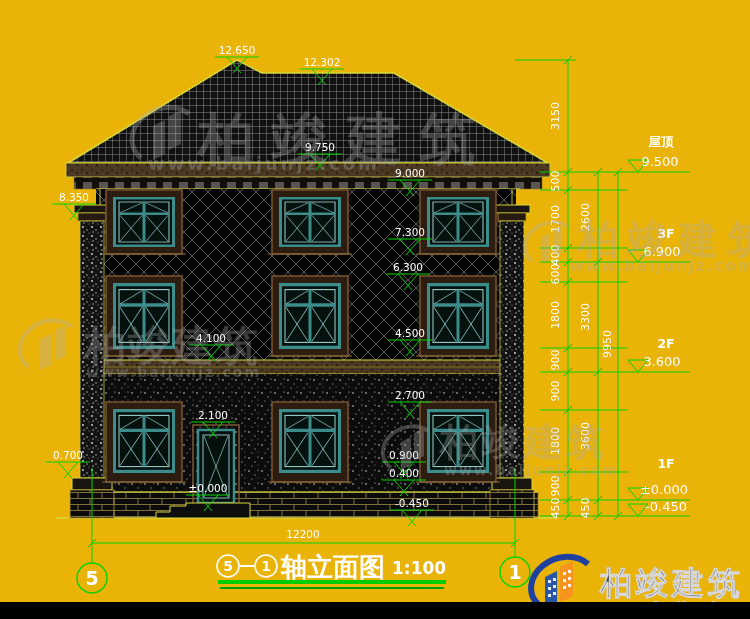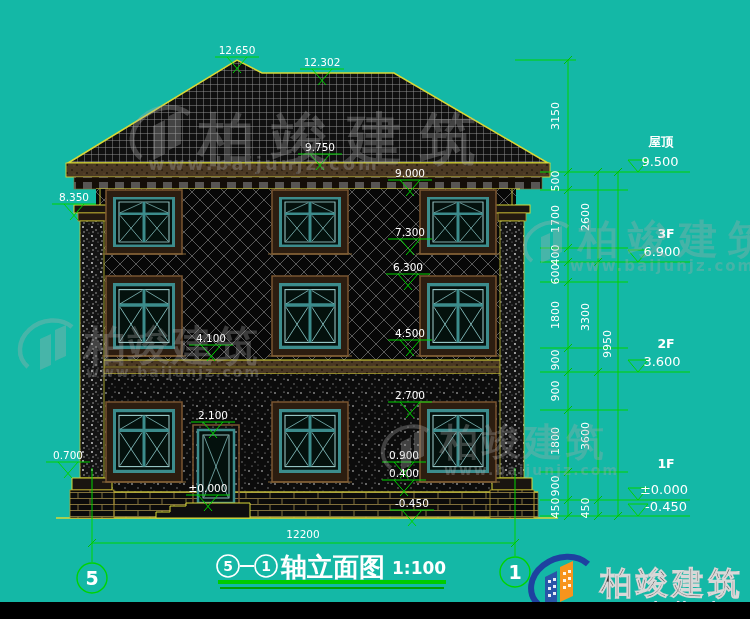--- a/index.html
+++ b/index.html
@@ -1,16 +1,16 @@
 <!DOCTYPE html>
 <html><head>
 <meta charset="utf-8">
 <style>
   html,body{margin:0;padding:0;background:#000;}
-  #canvas{position:relative;width:750px;height:602px;background:#14b8a6;overflow:hidden;}
+  #canvas{position:relative;width:750px;height:602px;background:#eab308;overflow:hidden;}
   svg{position:absolute;left:0;top:0;}
   text{font-family:"DejaVu Sans",sans-serif;}
   .dim{fill:#ffffff;font-size:10.5px;text-anchor:middle;}
   .chainlab{fill:#ffffff;font-size:11px;text-anchor:middle;}
   .lvlname{fill:#ffffff;font-size:12.5px;font-weight:bold;text-anchor:middle;}
   .lvlval{fill:#ffffff;font-size:13px;text-anchor:middle;}
   .g{stroke:#00d400;stroke-width:1;fill:none;}
   .gthin{stroke:#00c000;stroke-width:1;fill:none;}
   .wmtext{fill:#a9a9a9;font-weight:bold;}
   .ttl{fill:#ffffff;font-weight:bold;}

